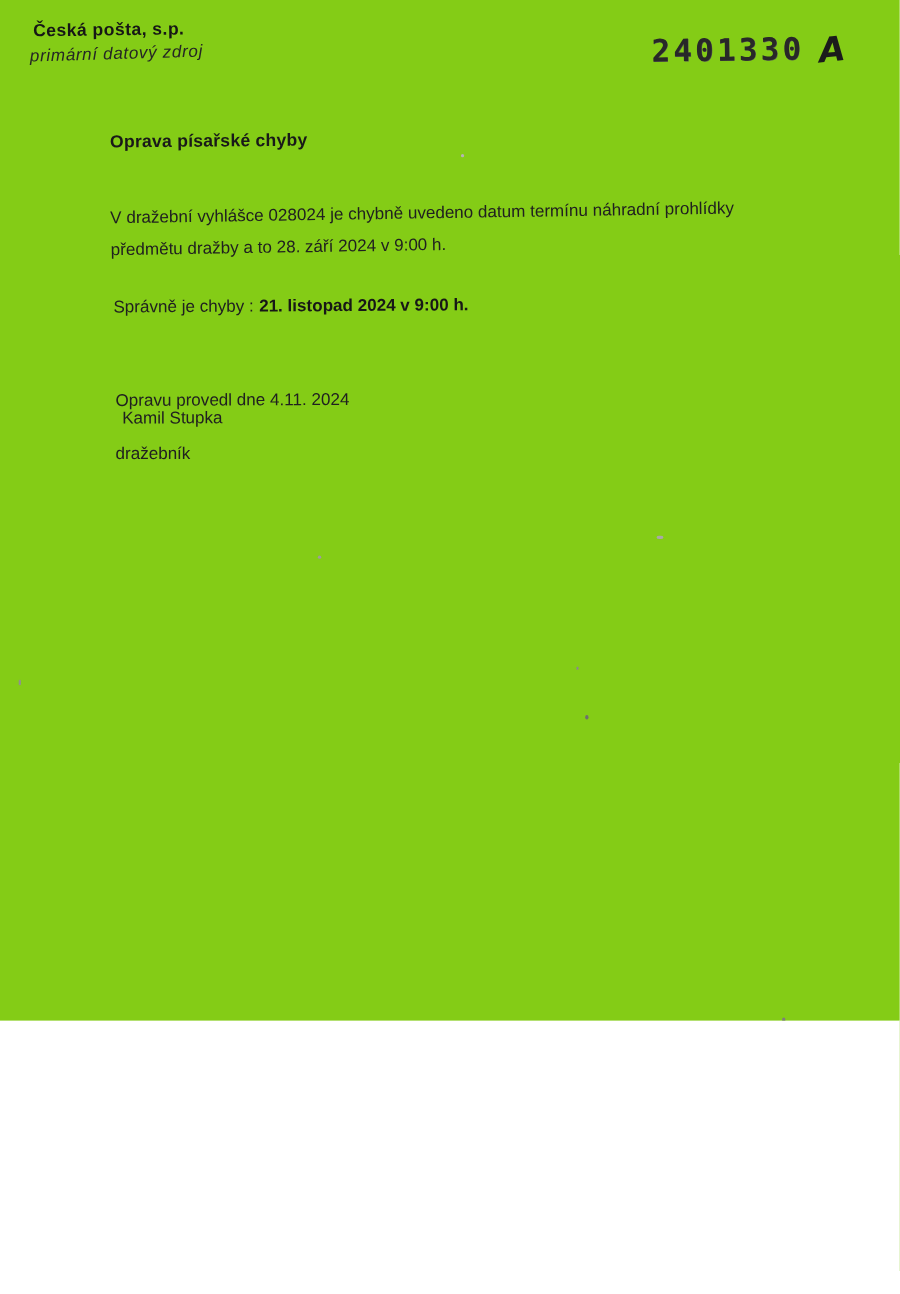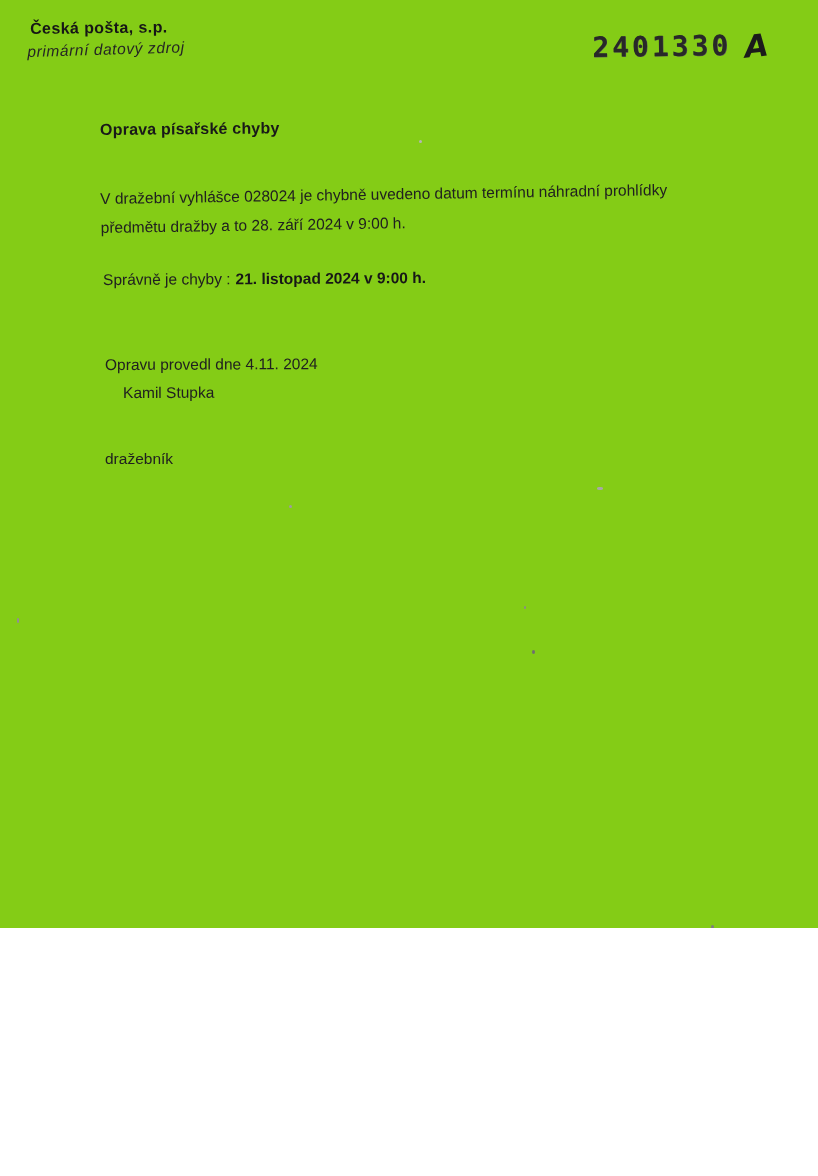--- a/index.html
+++ b/index.html
@@ -112,35 +112,33 @@
     left: 105px;
     top: 340px;
     font-size: 15.5px;
     transform: rotate(-0.25deg);
     transform-origin: 0 0;
     color: #202020;
     margin-top: 16px;
   }
   .signer-name {
     position: absolute;
-    left: 123px;
+    left: 111px;
     top: 372px;
     font-size: 15.5px;
     transform: rotate(-0.15deg);
     transform-origin: 0 0;
     color: #202020;
-    margin-top: 12px;
   }
   .signer-role {
     position: absolute;
     left: 105px;
     top: 404px;
     font-size: 15.5px;
     color: #202020;
-    margin-top: 46px;
   }
 
   
   .speck {
     position: absolute;
     background: #8f8f8f;
     border-radius: 50%;
   }
   .speck.s1 { left: 419px; top: 140px; width: 3px; height: 3px; background: #b5b5b5; }
   .speck.s2 { left: 597px; top: 487px; width: 6px; height: 3px; border-radius: 40%; background: #a8a8a8; }

